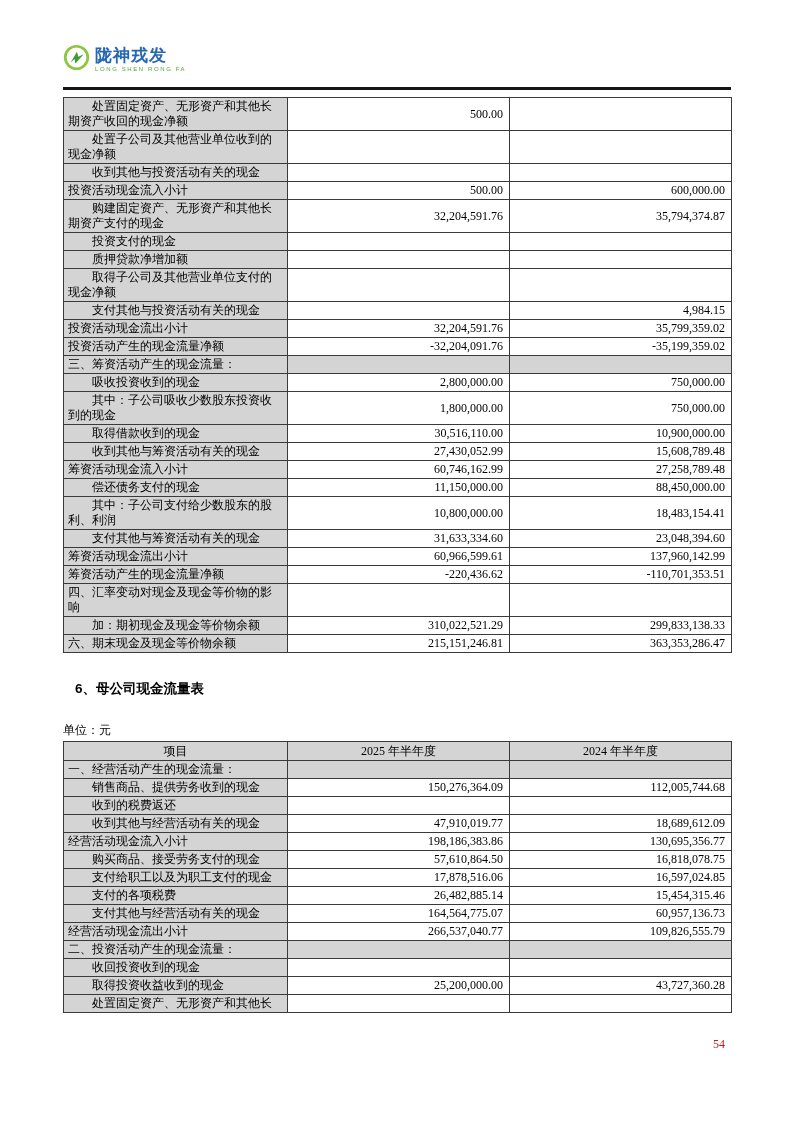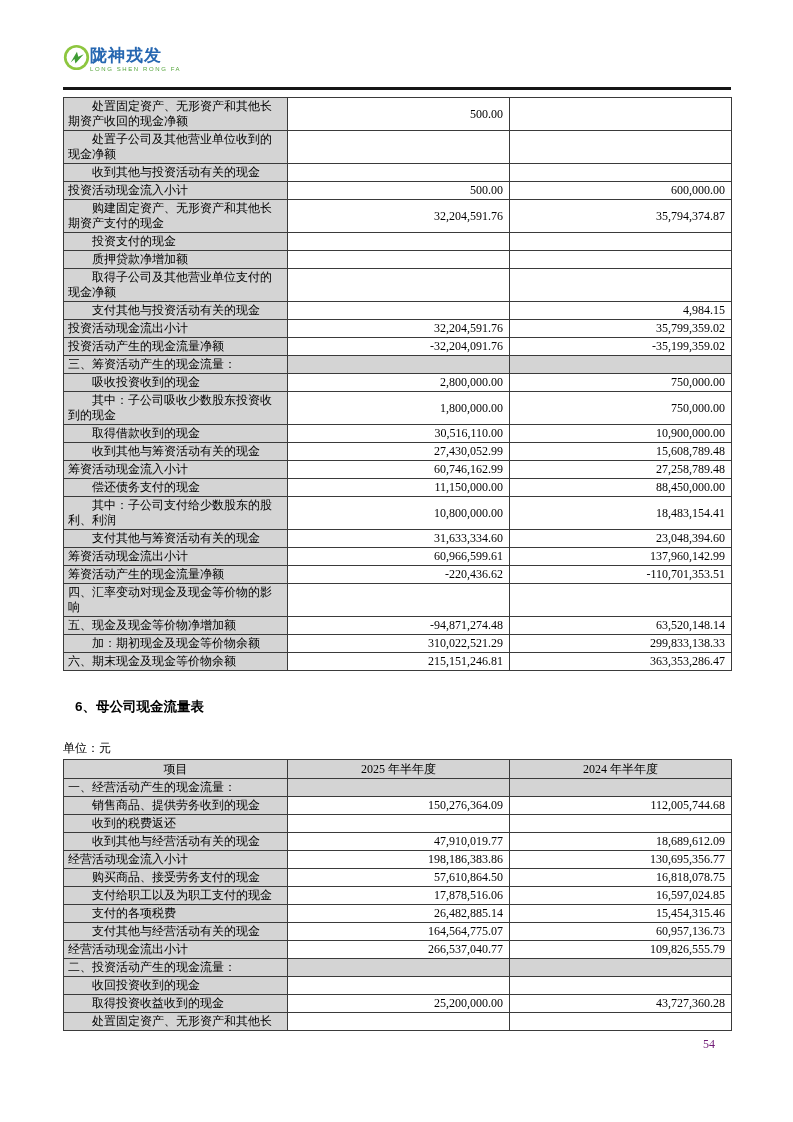--- a/index.html
+++ b/index.html
@@ -11,21 +11,21 @@
     background:#ffffff;
     font-family:"Liberation Serif","DejaVu Serif",serif;
     color:#000;
     overflow:hidden;
   }
   
   .header {
     position:absolute; left:63px; top:44px; width:668px;
     display:flex; justify-content:space-between; align-items:flex-end;
   }
-  .logo { display:flex; align-items:center; }
+  .logo { display:flex; align-items:center; gap:5px; }
   .logo-texts { display:flex; flex-direction:column; line-height:1; }
   .logo-cn {
     color:#2667b1; font-weight:bold; font-size:17px; letter-spacing:1px;
     font-family:"Liberation Sans","DejaVu Sans",sans-serif;
   }
   .logo-en {
     color:#55a53c; font-size:6px; letter-spacing:1.6px; margin-top:2px;
     font-family:"Liberation Sans","DejaVu Sans",sans-serif;
     white-space:nowrap;
   }
@@ -57,22 +57,22 @@
     text-align:right; padding-right:6px;
     font-family:"Liberation Serif","DejaVu Serif",serif;
   }
   .heading {
     font-weight:bold; font-size:13.5px;
     margin:27px 0 6px 12px;
     font-family:Liberation Sans, sans-serif;
   }
   .unit { text-align:left; font-size:12px; margin:24px 1px 2px 0; }
   .pageno {
-    position:absolute; top:1037px; right:78px;
-    font-size:12px; color:#701a75;
+    position:absolute; top:1037px; right:68px;
+    font-size:12px; color:#b91c1c;
   }
 </style>
 </head>
 <body>
 
 <div class="page">
 
   <div class="header">
     <div class="logo">
       <span>
@@ -208,25 +208,20 @@
             <td class="label">筹资活动产生的现金流量净额</td>
             <td class="num">-220,436.62</td>
             <td class="num">-110,701,353.51</td>
           </tr>
           <tr>
             <td class="label">四、汇率变动对现金及现金等价物的影响</td>
             <td class="num"></td>
             <td class="num"></td>
           </tr>
           <tr>
-            <td class="label">五、现金及现金等价物净增加额</td>
-            <td class="num">-94,871,274.48</td>
-            <td class="num">63,520,148.14</td>
-          </tr>
-          <tr>
             <td class="label indent">加：期初现金及现金等价物余额</td>
             <td class="num">310,022,521.29</td>
             <td class="num">299,833,138.33</td>
           </tr>
           <tr>
             <td class="label">六、期末现金及现金等价物余额</td>
             <td class="num">215,151,246.81</td>
             <td class="num">363,353,286.47</td>
           </tr>
         </tbody>

